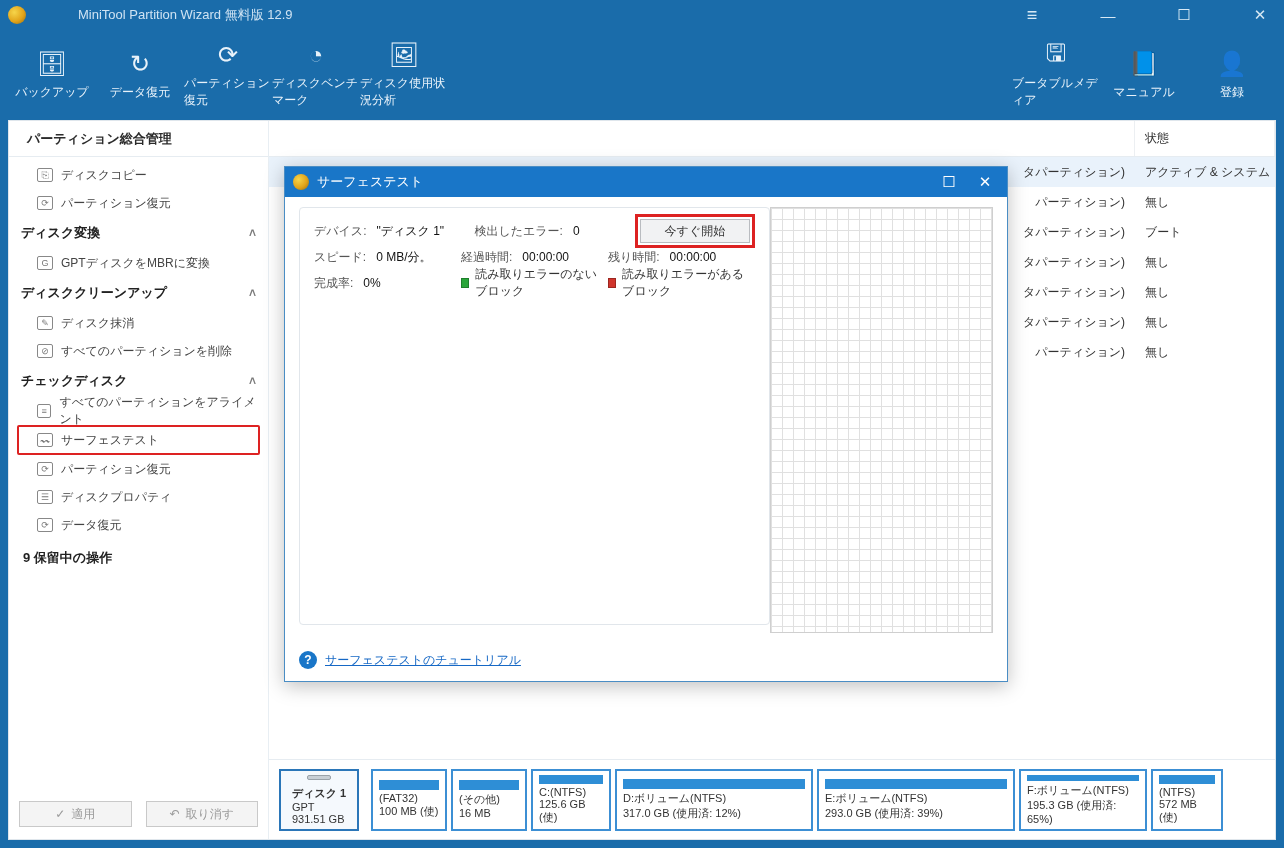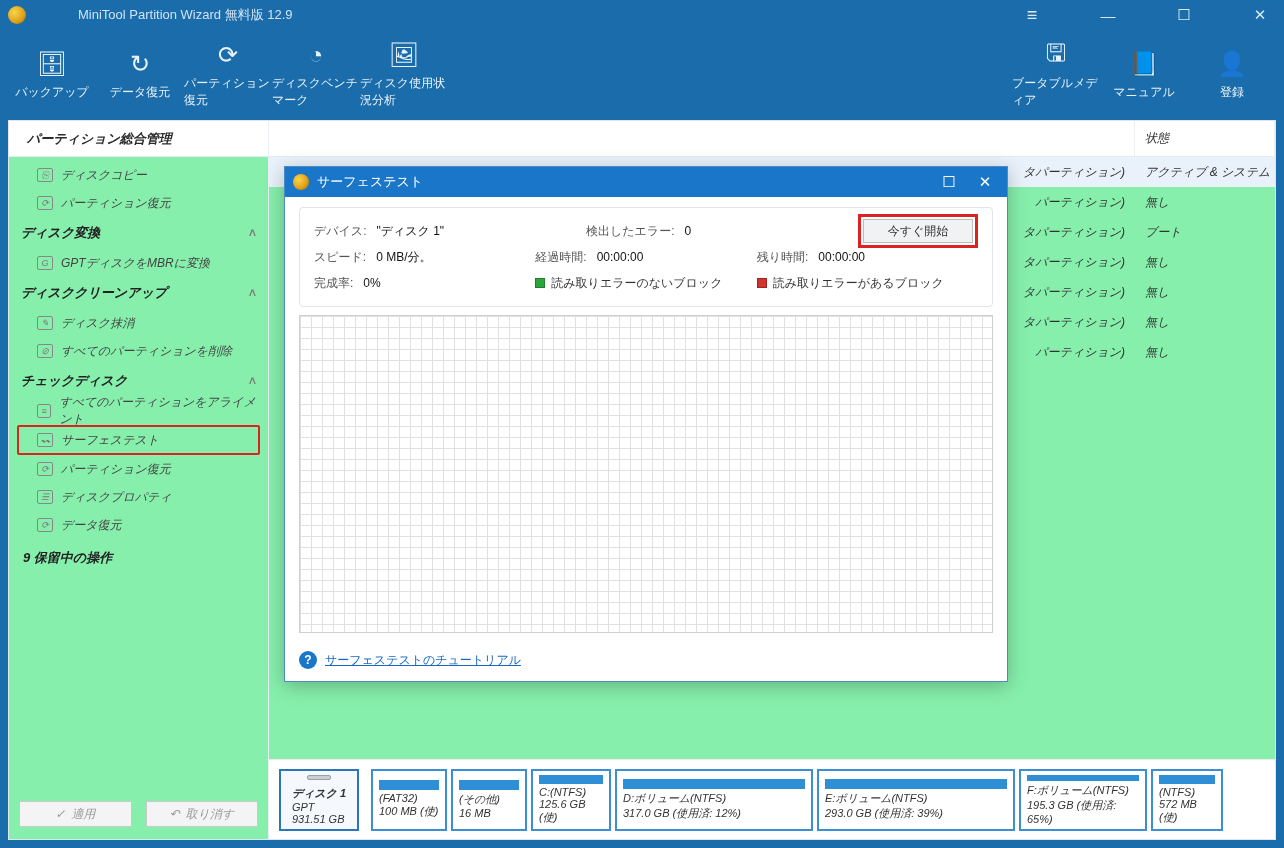--- a/index.html
+++ b/index.html
@@ -12,21 +12,21 @@
 .titlebar .win-btn { width: 32px; height: 22px; display: flex; align-items: center; justify-content: center; color: #d7e9f5; font-size: 15px; cursor: pointer; }
 .titlebar .menu-icon { font-size: 18px; }
 
 
 .toolbar { height: 90px; background: #1a6caa; display: flex; align-items: center; padding: 0 8px; }
 .toolbar .tool-btn { width: 88px; height: 80px; display: flex; flex-direction: column; align-items: center; justify-content: center; color: #e8f2fa; font-size: 12px; cursor: pointer; gap: 6px; }
 .toolbar .tool-btn .ic { width: 32px; height: 28px; display: flex; align-items: center; justify-content: center; color: #e8f2fa; font-size: 24px; }
 .toolbar .spacer { flex: 1; }
 
 
-.main { position: absolute; left: 8px; right: 8px; top: 120px; bottom: 8px; background: #86efac; border: 1px solid #dfe6ec; font-style: italic; }
+.main { position: absolute; left: 8px; right: 8px; top: 120px; bottom: 8px; background: #ffffff; border: 1px solid #dfe6ec; }
 
 
 .leftpanel { position: absolute; left: 0; top: 0; bottom: 0; width: 260px; border-right: 1px solid #e8eef3; display: flex; flex-direction: column; }
 .tabhead { height: 36px; background: #fff; border-bottom: 1px solid #e6ecf1; display: flex; align-items: center; padding: 0 18px; font-size: 13px; font-weight: bold; color: #2b2b2b; }
 .panel-scroll { flex: 1; overflow: hidden; padding-top: 4px; }
 .grp-head { height: 32px; display: flex; align-items: center; padding: 0 12px; font-weight: bold; font-size: 13px; color: #222; justify-content: space-between; }
 .grp-head .chev { color: #7b7b7b; font-size: 12px; }
 .item { height: 28px; display: flex; align-items: center; gap: 8px; padding: 0 12px 0 28px; font-size: 12px; color: #444; cursor: pointer; }
 .item .mini { width: 16px; height: 14px; border: 1px solid #888; border-radius: 2px; display:flex; align-items:center; justify-content:center; font-size:9px; color:#777; }
 .item.highlight { border: 2px solid #d22; border-radius: 2px; margin: 0 8px; padding-left: 18px; height: 30px; }
@@ -52,21 +52,21 @@
 .disk-card .bar { height: 10px; background: #2e8ed6; margin-bottom: 2px; }
 .disk-id-card { width: 80px; display:flex; gap:6px; align-items:center; }
 .disk-img { width:24px; height:16px; background:#c8cfd5; border:1px solid #9aa2a9; border-radius:2px; }
 
 
 .dialog { position: absolute; left: 284px; top: 166px; width: 724px; height: 516px; background: #fff; border: 1px solid #4a8dc4; box-shadow: 0 4px 18px rgba(0,0,0,.25); display: flex; flex-direction: column; }
 .dlg-title { height: 30px; background: #1976c8; color: #fff; display: flex; align-items: center; padding: 0 8px; font-size: 13px; gap: 8px; }
 .dlg-title .spacer { flex:1; }
 .dlg-title .dbtn { width: 28px; height: 22px; display:flex; align-items:center; justify-content:center; cursor:pointer; font-size:15px; }
 .dlg-title .app-icon { width: 16px; height: 16px; background: radial-gradient(circle at 35% 35%, #f6d54a 0%, #e2a41a 55%, #946a0d 100%); border-radius:50%; }
-.dlg-body { padding: 10px 14px; flex:1; display:flex; flex-direction:column; }
+.dlg-body { padding: 10px 14px; flex:1; display:flex; }
 .info-panel { border: 1px solid #e1e6eb; border-radius: 4px; padding: 10px 14px; font-size: 12px; color: #333; margin-bottom: 8px; }
 .info-row { display:flex; align-items:center; height:26px; }
 .info-row .lbl { color:#555; }
 .info-row .val { color:#111; margin-left:4px; }
 .info-row .seg { flex:1; display:flex; gap:6px; align-items:center; }
 .legend-sq { width:10px; height:10px; display:inline-block; }
 .legend-sq.ok { background:#2aa63a; border:1px solid #1f7f2c; }
 .legend-sq.bad { background:#d0342c; border:1px solid #9c2720; }
 .start-btn { margin-left:auto; border:3px solid #d22; padding:2px; }
 .start-btn-inner { width:110px; height:24px; background:#f1f2f3; border:1px solid #b9bcc0; font-size:12px; display:flex; align-items:center; justify-content:center; cursor:pointer; }

